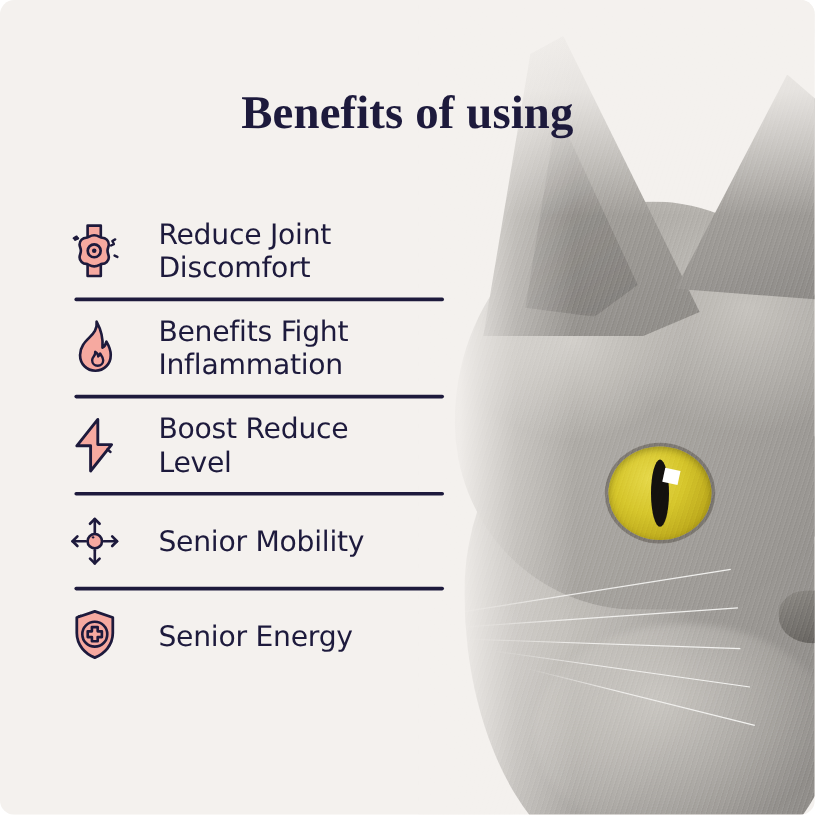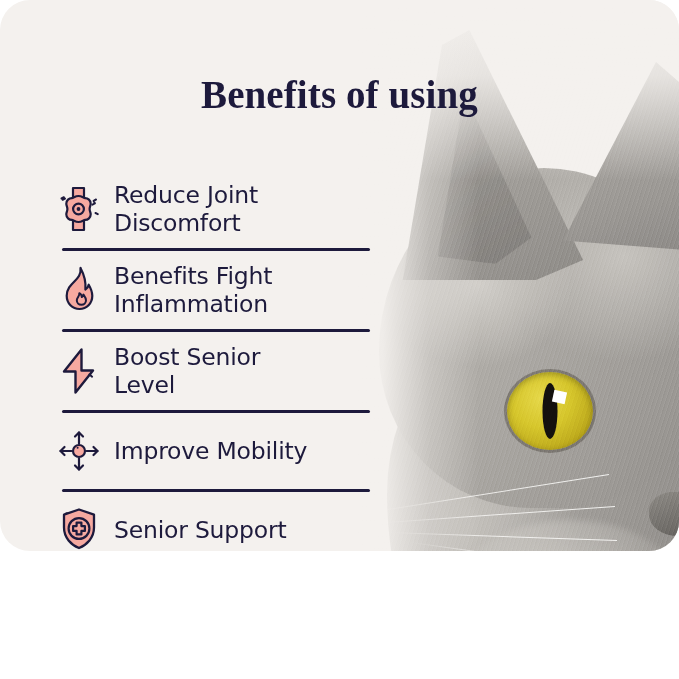--- a/index.html
+++ b/index.html
@@ -1,24 +1,24 @@
 <!DOCTYPE html>
 <html><head>
 <meta charset="utf-8">
 <style>
   html,body{margin:0;padding:0;background:#ffffff;}
   body{width:679px;height:679px;overflow:hidden;
        font-family:"Liberation Sans", sans-serif;}
 
   .card{
     position:relative;
-    width:679px;height:551px;
+    width:679px;height:679px;
     box-sizing:border-box;
     background:#f4f1ee;
-    border-radius:30px;
+    border-radius:12px;
     overflow:hidden;
   }
 
   
   .cat-photo{
     position:absolute;
     right:0;top:0;
     width:330px;height:679px;
     overflow:hidden;
     pointer-events:none;
@@ -154,21 +154,21 @@
   
   .benefits{
     position:absolute;
     left:56px;top:170px;
     width:322px;
     z-index:5;
   }
   .benefit{
     display:flex;
     align-items:center;
-    gap:12px;
+    gap:30px;
     min-height:76px;
   }
   .benefit.tall{min-height:78px;}
   .b-icon{
     flex:0 0 46px;
     width:46px;height:50px;
     display:flex;align-items:center;justify-content:center;
   }
   .b-label{
     color:#1d1a3c;
@@ -250,21 +250,21 @@
     </div>
     <div class="divider"></div>
 
     <div class="benefit tall">
       <span class="b-icon">
         <svg width="46" height="50" viewBox="0 0 46 50" fill="none">
           <path d="M25.5 3.5L8 25.5h11.5v21L37 24.5H25.5z" fill="#f6a9a0" stroke="#1d1a3c" stroke-width="2.4" stroke-linejoin="round"></path>
           <path d="M33.5 28.5l2.6 2.2" stroke="#1d1a3c" stroke-width="2" stroke-linecap="round"></path>
         </svg>
       </span>
-      <span class="b-label">Boost Senior
+      <span class="b-label">Boost Reduce
 Level</span>
     </div>
     <div class="divider"></div>
 
     <div class="benefit">
       <span class="b-icon">
         <svg width="46" height="50" viewBox="0 0 46 50" fill="none">
           <g stroke="#1d1a3c" stroke-width="2.2" stroke-linecap="round" stroke-linejoin="round" fill="none">
             <path d="M23 6.5v11"></path>
               <path d="M19 10.5l4-4 4 4"></path>
@@ -272,30 +272,30 @@
               <path d="M19 39.5l4 4 4-4"></path>
             <path d="M4.5 25h11"></path>
               <path d="M8.5 21l-4 4 4 4"></path>
             <path d="M41.5 25h-11"></path>
               <path d="M37.5 21l4 4-4 4"></path>
           </g>
           <circle cx="23" cy="25" r="6" fill="#f6a9a0" stroke="#1d1a3c" stroke-width="2.2"></circle>
           <circle cx="21.6" cy="21.8" r="1" fill="#1d1a3c"></circle>
         </svg>
       </span>
-      <span class="b-label">Improve Mobility</span>
+      <span class="b-label">Senior Mobility</span>
     </div>
     <div class="divider"></div>
 
     <div class="benefit">
       <span class="b-icon">
         <svg width="46" height="50" viewBox="0 0 46 50" fill="none">
           <path d="M23 4.5l15 5.1v13c0 10.2-7.2 17.3-15 20.4-7.8-3.1-15-10.2-15-20.4v-13z" fill="#f6a9a0" stroke="#1d1a3c" stroke-width="2.3" stroke-linejoin="round"></path>
           <circle cx="23" cy="23.5" r="10.4" fill="#f6a9a0" stroke="#1d1a3c" stroke-width="2.2"></circle>
           <path d="M20.6 17.6h4.8v3.5h3.5v4.8h-3.5v3.5h-4.8v-3.5h-3.5v-4.8h3.5z" fill="#f6a9a0" stroke="#1d1a3c" stroke-width="2.2" stroke-linejoin="round"></path>
           <path d="M9.6 8.6l1.6-.5" stroke="#1d1a3c" stroke-width="1.9" stroke-linecap="round"></path>
         </svg>
       </span>
-      <span class="b-label">Senior Support</span>
+      <span class="b-label">Senior Energy</span>
     </div>
 
   </div>
 </div>
 
 </body></html>

